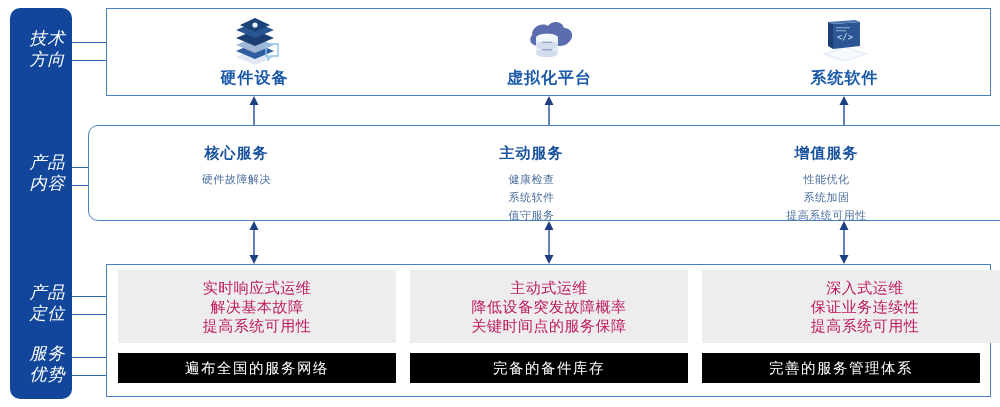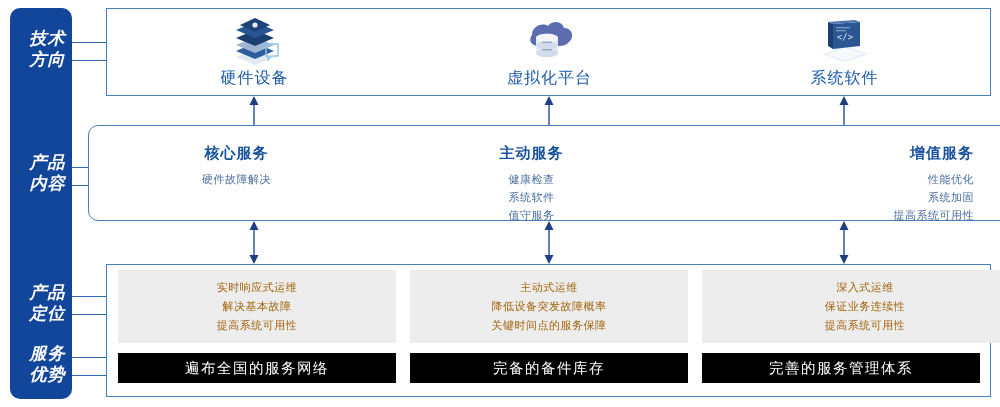--- a/index.html
+++ b/index.html
@@ -19,21 +19,21 @@
     background: #12469B;
     border-radius: 10px;
   }
   .rail-label {
     position: absolute;
     left: 10px;
     width: 75px;
     text-align: center;
     color: #ffffff;
     font-size: 17px;
-    font-weight: bold;
+    font-weight: normal;
     font-style: italic;
     line-height: 21px;
     letter-spacing: 1px;
   }
   .rail-label span { display: block; }
 
   
   .connector {
     position: absolute;
     height: 1px;
@@ -58,21 +58,21 @@
     top: 0;
     height: 100%;
     display: flex;
     flex-direction: column;
     align-items: center;
     justify-content: center;
   }
   .tech-icon { width: 58px; height: 50px; margin-bottom: 2px; }
   .tech-label {
     font-size: 16px;
-    font-weight: normal;
+    font-weight: bold;
     color: #1B5AAB;
     letter-spacing: 1px;
   }
 
   
   .content-col {
     position: absolute;
     top: 0;
     height: 100%;
     text-align: center;
@@ -95,22 +95,22 @@
   
   .pos-card {
     position: absolute;
     background: #EDEDEE;
     display: flex;
     flex-direction: column;
     align-items: center;
     justify-content: center;
   }
   .pos-line {
-    font-size: 11px;
-    color: #a16207;
+    font-size: 15px;
+    color: #be185d;
     line-height: 19px;
     letter-spacing: .5px;
   }
   .adv-bar {
     position: absolute;
     background: #000000;
     display: flex;
     align-items: center;
     justify-content: center;
   }
@@ -240,21 +240,21 @@
       <div class="content-item">硬件故障解决</div>
     </div>
 
     <div class="content-col" style="left:295px; width:295px;">
       <div class="content-title">主动服务</div>
       <div class="content-item">健康检查</div>
       <div class="content-item">系统软件</div>
       <div class="content-item">值守服务</div>
     </div>
 
-    <div class="content-col" style="left:590px; width:295px;text-align:right;">
+    <div class="content-col" style="left:590px; width:295px;">
       <div class="content-title">增值服务</div>
       <div class="content-item">性能优化</div>
       <div class="content-item">系统加固</div>
       <div class="content-item">提高系统可用性</div>
     </div>
   </div>
 
   <svg class="arrow" style="left:246px; top:221px;" width="16" height="43">
     <line x1="8" y1="6" x2="8" y2="37" stroke="#3C63A8" stroke-width="1.6"></line>
     <polygon points="8,0 12.5,9 3.5,9" fill="#1F3F85"></polygon>

